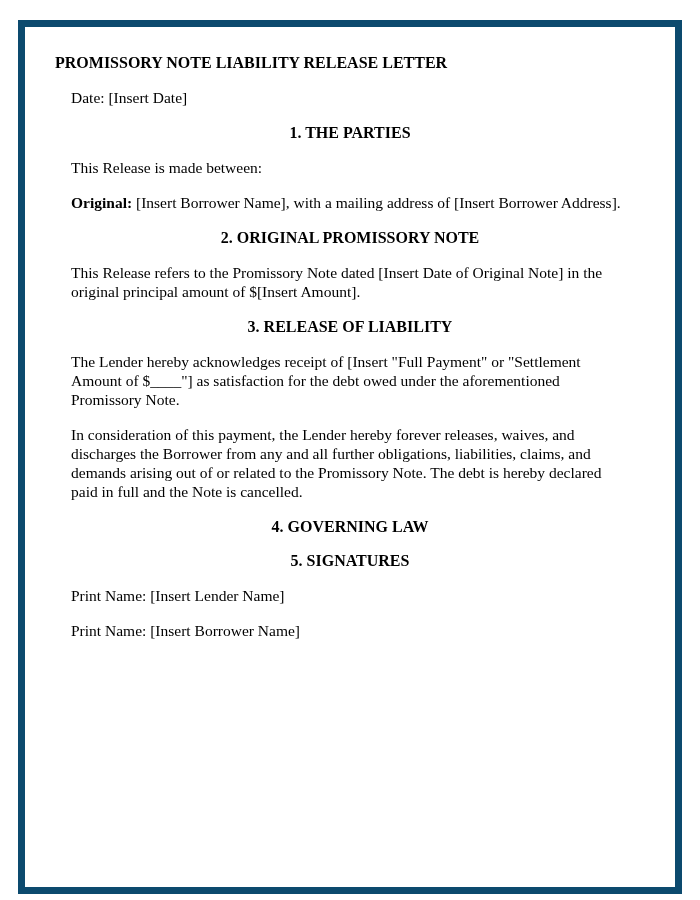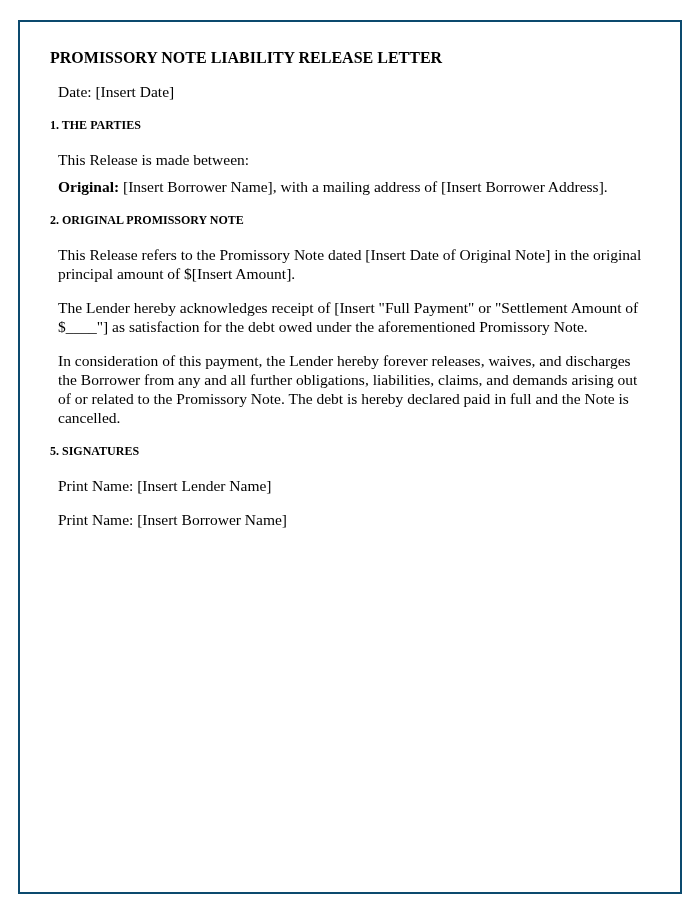--- a/index.html
+++ b/index.html
@@ -11,45 +11,46 @@
       background: #ffffff;
       font-family: "Liberation Serif", "DejaVu Serif", serif;
       color: #000000;
     }
     .page-frame {
       position: absolute;
       top: 20px;
       left: 18px;
       width: 664px;
       height: 874px;
-      border: 2px solid #0c4a6e;
+      border: 7px solid #0c4a6e;
       padding: 26px 30px 40px 30px;
       overflow: hidden;
     }
     .doc {
       font-size: 15.5px;
       line-height: 19px;
     }
     h1.doc-title {
       font-size: 16px;
       font-weight: bold;
       margin: 0 0 15px 0;
       line-height: 19px;
     }
     h2.sec-heading {
-      font-size: 12px;
+      font-size: 16px;
       font-weight: bold;
       margin: 15px 0 15px 0;
       line-height: 19px;
+      text-align: center;
     }
     .block {
       margin: 0 0 15px 0;
     }
     .line {
-      margin: 8px;
+      margin: 16px;
       padding: 0;
     }
     .b { font-weight: bold; }
   </style>
 </head>
 <body>
 
 <div class="page-frame">
   <div class="doc">
 
@@ -63,27 +64,29 @@
     <div class="block">
       <div class="line">This Release is made between:</div>
       <div class="line"><span class="b">Original:</span><span> [Insert Borrower Name], with a mailing address of [Insert Borrower Address].</span></div>
     </div>
 
     <h2 class="sec-heading">2. ORIGINAL PROMISSORY NOTE</h2>
     <div class="block">
       <div class="line">This Release refers to the Promissory Note dated [Insert Date of Original Note] in the original principal amount of $[Insert Amount].</div>
     </div>
 
+    <h2 class="sec-heading">3. RELEASE OF LIABILITY</h2>
     <div class="block">
       <div class="line">The Lender hereby acknowledges receipt of [Insert "Full Payment" or "Settlement Amount of $____"] as satisfaction for the debt owed under the aforementioned Promissory Note.</div>
     </div>
     <div class="block">
       <div class="line">In consideration of this payment, the Lender hereby forever releases, waives, and discharges the Borrower from any and all further obligations, liabilities, claims, and demands arising out of or related to the Promissory Note. The debt is hereby declared paid in full and the Note is cancelled.</div>
     </div>
 
+    <h2 class="sec-heading">4. GOVERNING LAW</h2>
 
     <h2 class="sec-heading">5. SIGNATURES</h2>
     <div class="block">
       <div class="line">Print Name: [Insert Lender Name]</div>
     </div>
     <div class="block">
       <div class="line">Print Name: [Insert Borrower Name]</div>
     </div>
 
   </div>

